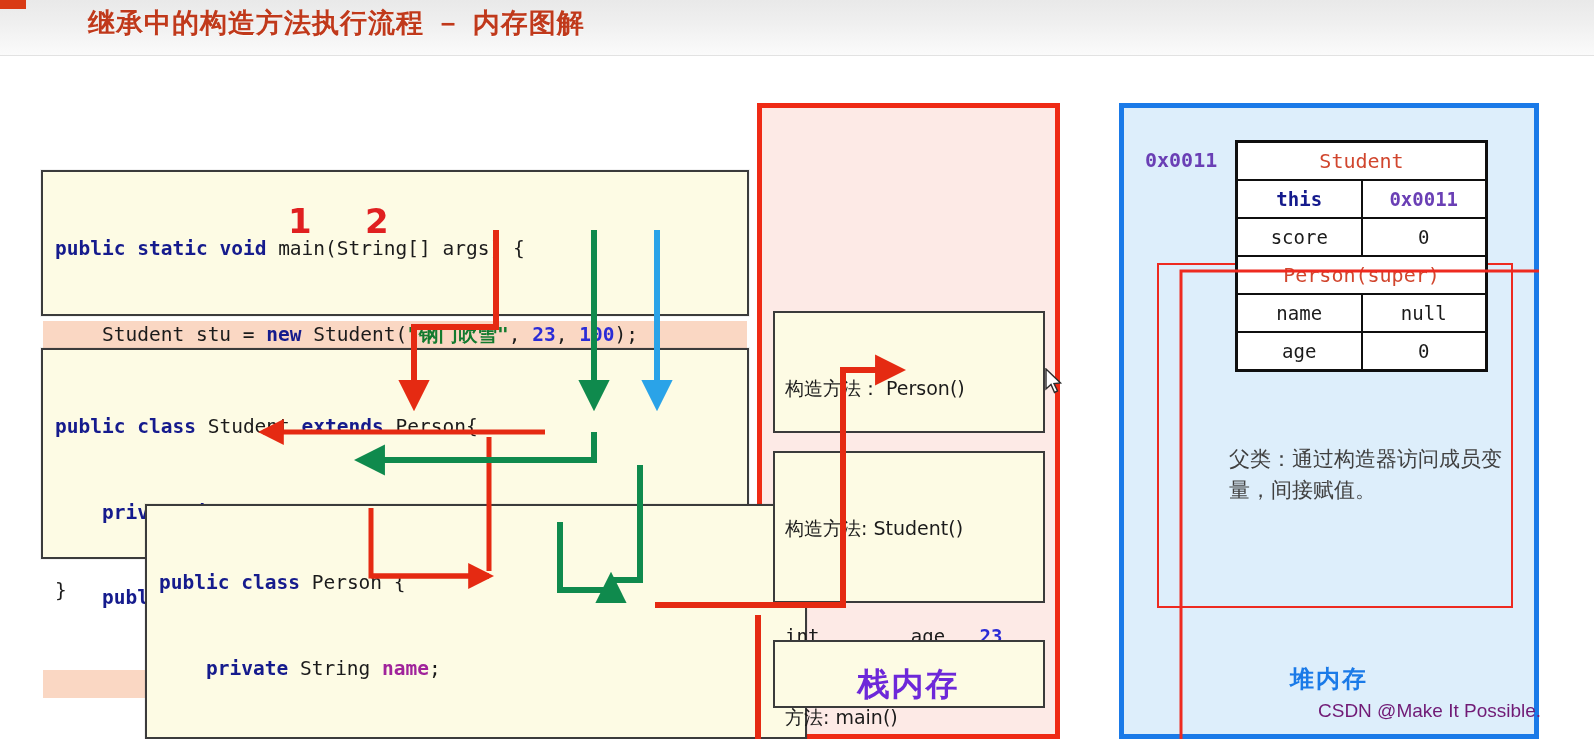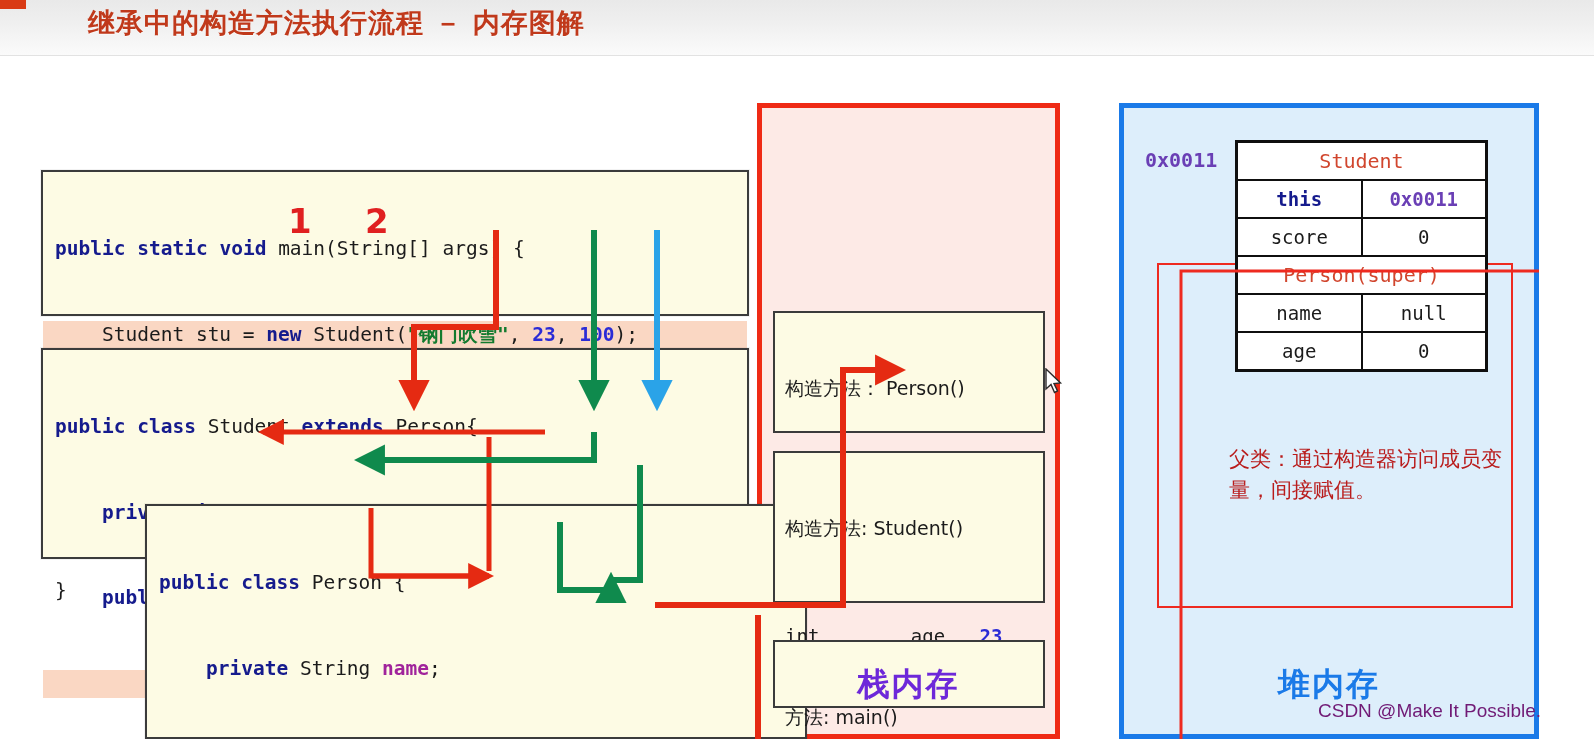--- a/index.html
+++ b/index.html
@@ -114,26 +114,26 @@
   #obj-table td.hdr{color:#d1462e;font-size:20px;}
   #obj-table td.k{width:50%;}
   #obj-table td.kb{font-weight:bold;color:#151b8d;}
   #obj-table td.vaddr{color:#6a3fb5;font-weight:bold;}
   #heap-note-box{
     position:absolute;left:1157px;top:263px;width:356px;height:345px;
     border:2px solid #ee2a20;box-sizing:border-box;z-index:4;
   }
   #heap-note{
     position:absolute;left:1229px;top:444px;width:276px;
-    font-family:"DejaVu Sans", sans-serif;font-size:21px;line-height:31px;color:#b91c1c;
+    font-family:"DejaVu Sans", sans-serif;font-size:21px;line-height:31px;color:#404040;
     z-index:5;
   }
   #heap-label{
     position:absolute;left:1119px;top:663px;width:420px;text-align:center;
-    font-family:"DejaVu Sans", sans-serif;font-weight:bold;font-size:32px;color:#1a7ae8;
+    font-family:"DejaVu Sans", sans-serif;font-weight:bold;font-size:24px;color:#1a7ae8;
     z-index:5;letter-spacing:2px;
   }
   #watermark{
     position:absolute;left:1318px;top:700px;
     font-family:"Liberation Sans", sans-serif;font-size:19px;color:#701a75;z-index:9;
     white-space:nowrap;
   }
   #cursor{position:absolute;left:1044px;top:368px;z-index:10;}
 </style>
 </head>

